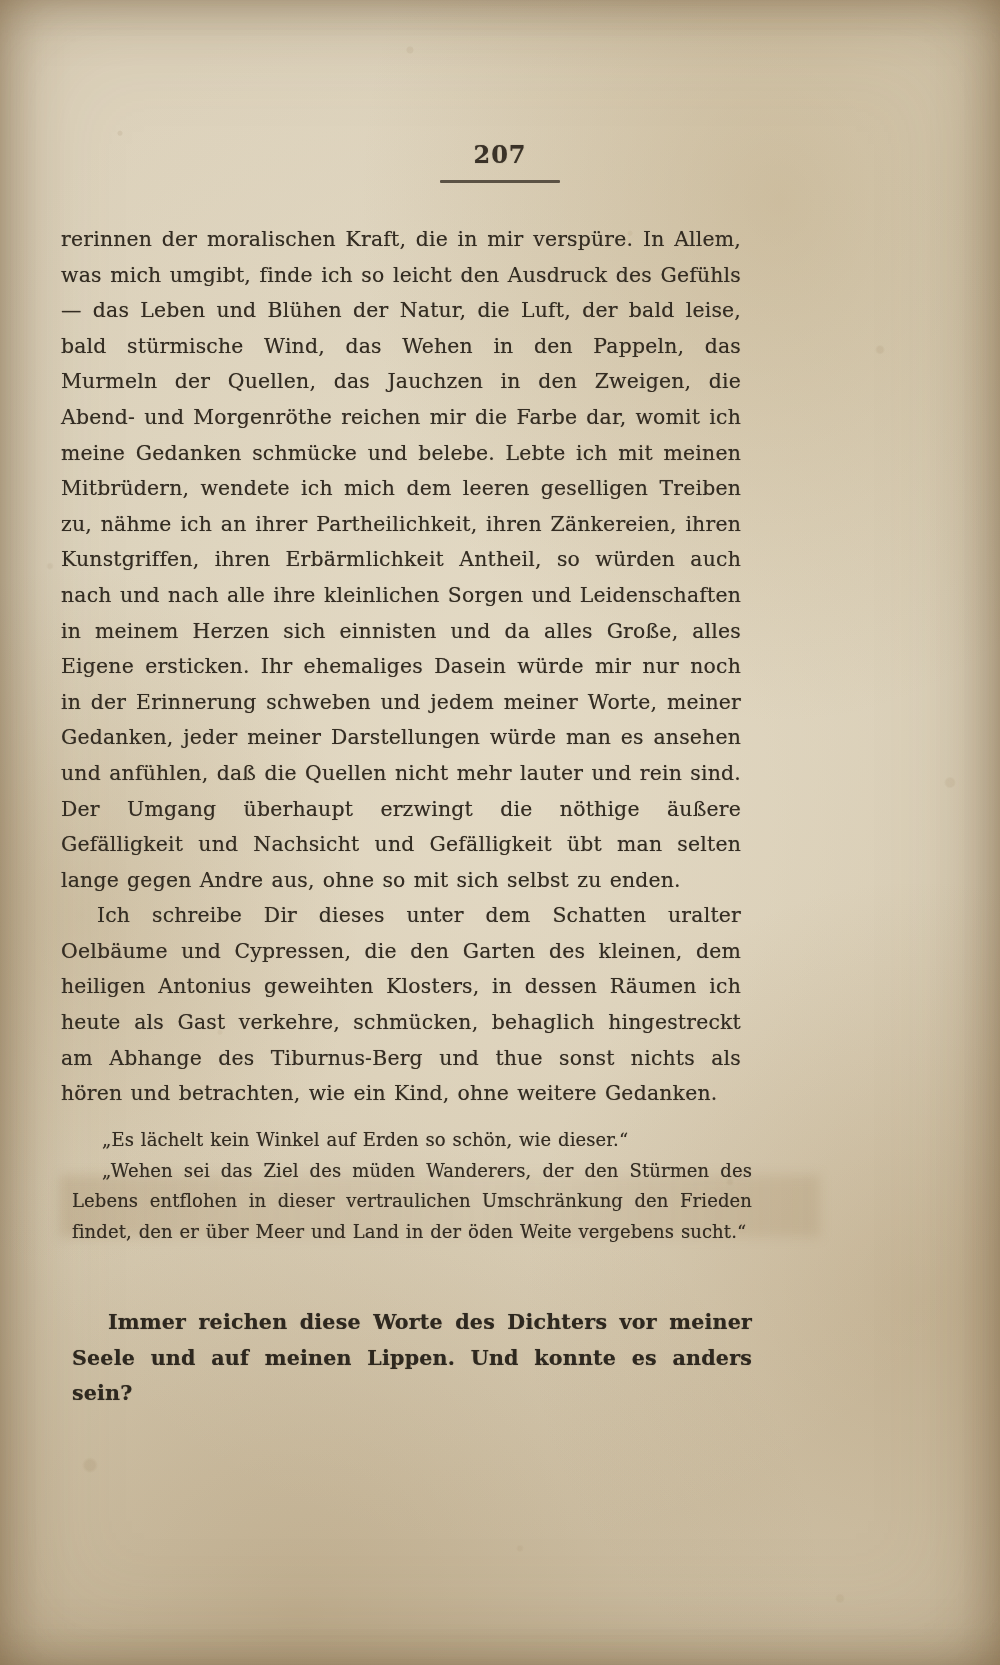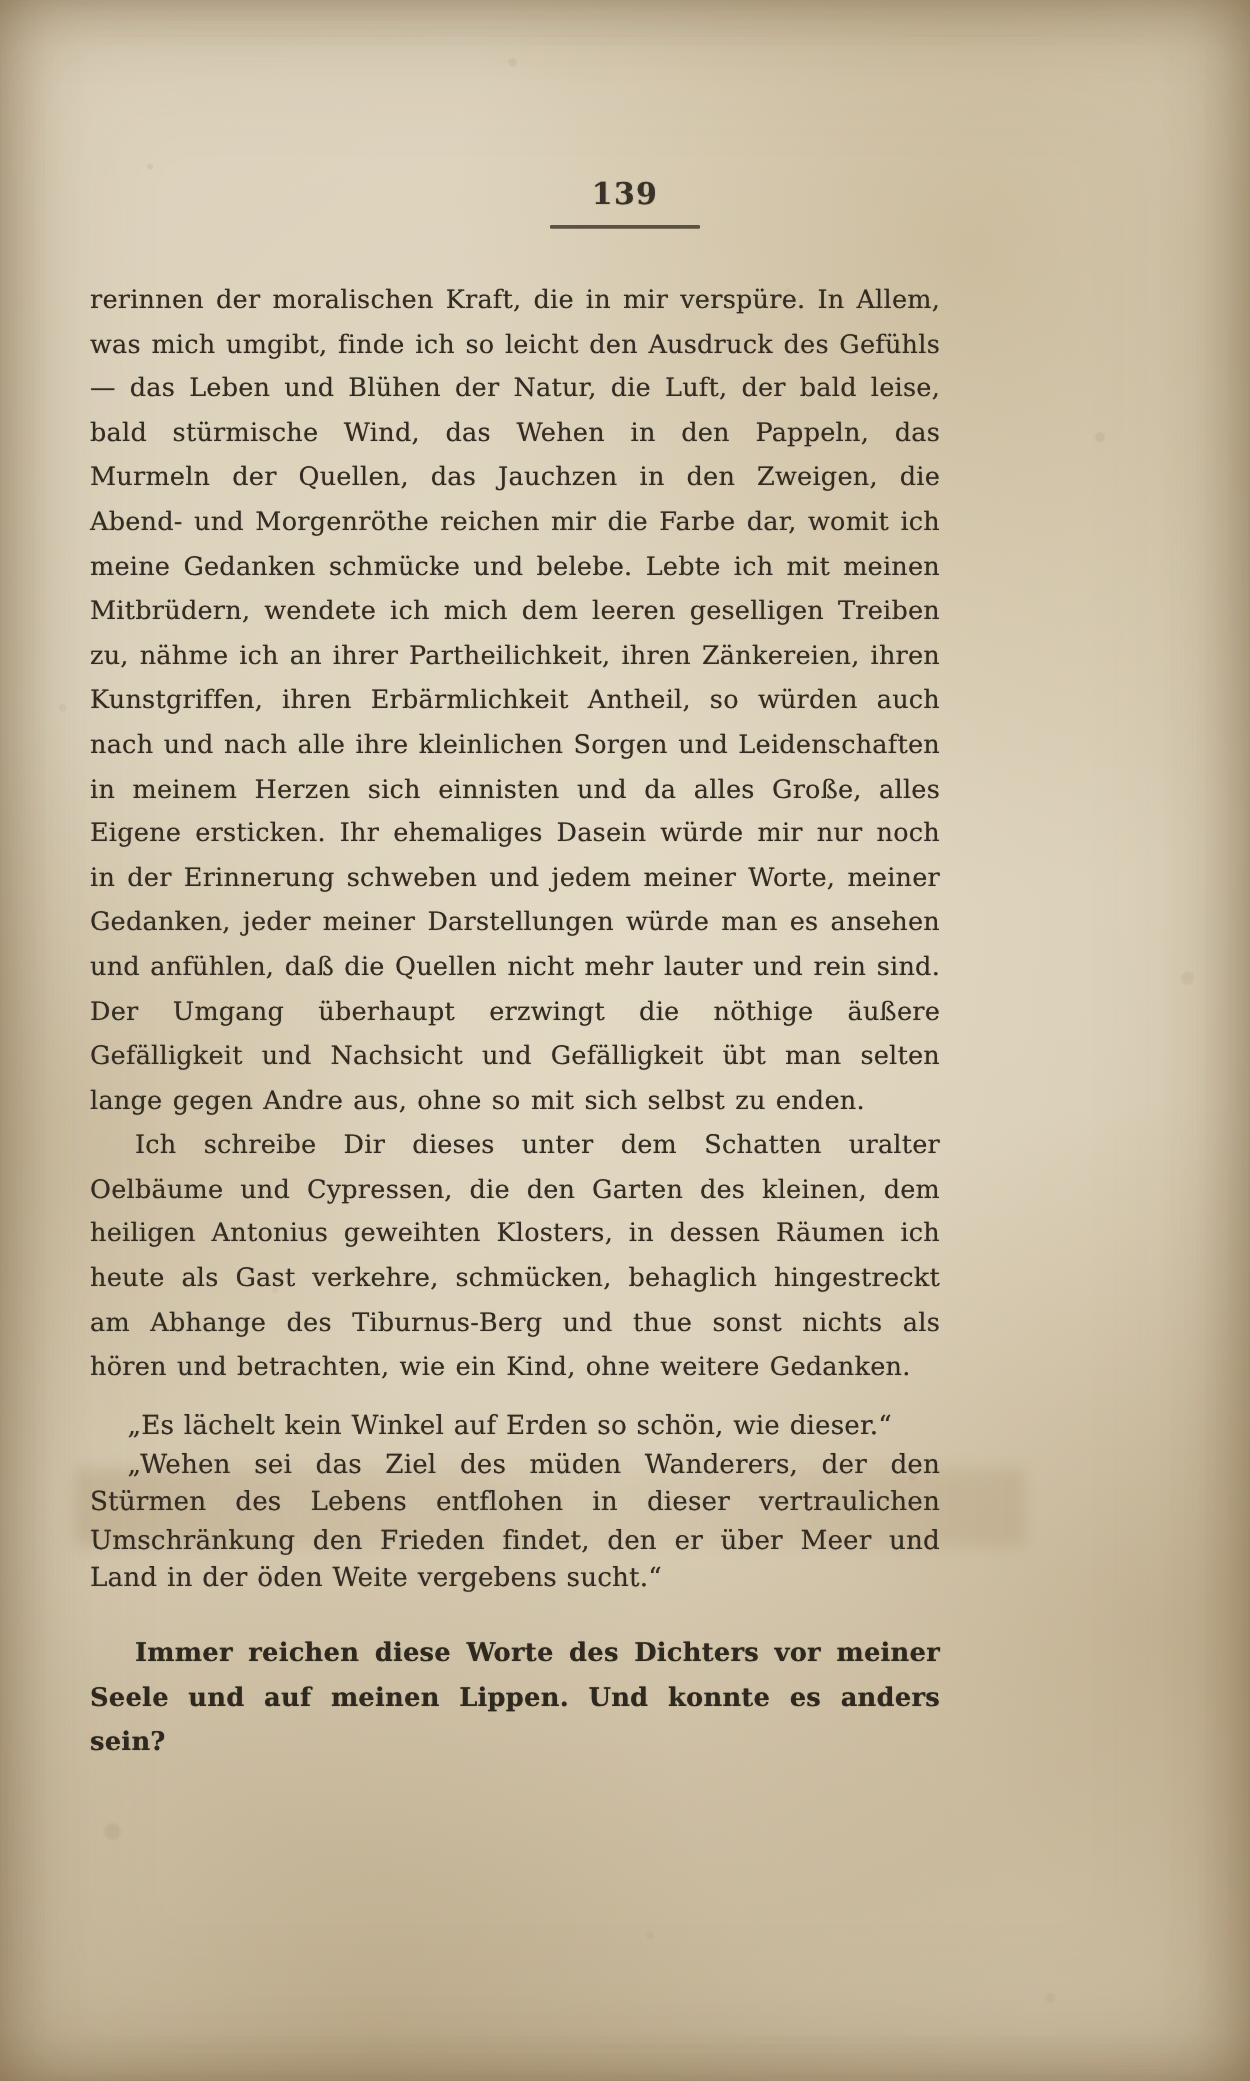--- a/index.html
+++ b/index.html
@@ -96,21 +96,21 @@
     transform: translateX(-50%);
     width: 120px;
     height: 3px;
     background: #3f372c;
     opacity: 0.82;
     border-radius: 1px;
   }
 
   .body-block {
     position: absolute;
-    left: 72px;
+    left: 61px;
     width: 680px;
     top: 222px;
     color: #332c22;
   }
 
   p.fraktur {
     margin: 0 0 0 0;
     font-family: "DejaVu Serif", serif;
     font-size: 20.4px;
     line-height: 35.6px;
@@ -127,21 +127,21 @@
   .quote-block {
     position: absolute;
     left: 72px;
     width: 680px;
     top: 1125px;
     color: #332c22;
   }
   p.quote {
     margin: 0;
     font-family: "DejaVu Serif", serif;
-    font-size: 21px;
+    font-size: 18px;
     line-height: 30.5px;
     text-align: justify;
     text-align-last: left;
     letter-spacing: 0.1px;
     word-spacing: 1px;
     text-shadow: 0 0 0.7px rgba(50,42,32,0.5);
   }
   p.quote.indent { text-indent: 30px; }
 
   .closing-block {
@@ -173,21 +173,21 @@
 </head>
 <body>
 
 <div id="page">
   <div id="grain"></div>
   <div id="bleed"></div>
   <div id="edge-darken"></div>
 
   <div id="content">
 
-    <div class="page-number">139</div>
+    <div class="page-number">207</div>
 
     <div class="header-rule"></div>
 
     <div class="body-block">
       <p class="fraktur">rerinnen der moralischen Kraft, die in mir verspüre. In Allem, was mich umgibt, finde ich so leicht den Ausdruck des Gefühls — das Leben und Blühen der Natur, die Luft, der bald leise, bald stürmische Wind, das Wehen in den Pappeln, das Murmeln der Quellen, das Jauchzen in den Zweigen, die Abend- und Morgenröthe reichen mir die Farbe dar, womit ich meine Gedanken schmücke und belebe. Lebte ich mit meinen Mitbrüdern, wendete ich mich dem leeren geselligen Treiben zu, nähme ich an ihrer Partheilichkeit, ihren Zänkereien, ihren Kunstgriffen, ihren Erbärmlichkeit Antheil, so würden auch nach und nach alle ihre kleinlichen Sorgen und Leidenschaften in meinem Herzen sich einnisten und da alles Große, alles Eigene ersticken. Ihr ehemaliges Dasein würde mir nur noch in der Erinnerung schweben und jedem meiner Worte, meiner Gedanken, jeder meiner Darstellungen würde man es ansehen und anfühlen, daß die Quellen nicht mehr lauter und rein sind. Der Umgang überhaupt erzwingt die nöthige äußere Gefälligkeit und Nachsicht und Gefälligkeit übt man selten lange gegen Andre aus, ohne so mit sich selbst zu enden.</p>
       <p class="fraktur indent">Ich schreibe Dir dieses unter dem Schatten uralter Oelbäume und Cypressen, die den Garten des kleinen, dem heiligen Antonius geweihten Klosters, in dessen Räumen ich heute als Gast verkehre, schmücken, behaglich hingestreckt am Abhange des Tiburnus-Berg und thue sonst nichts als hören und betrachten, wie ein Kind, ohne weitere Gedanken.</p>
     </div>
 
     <div class="quote-block">
       <p class="quote indent">„Es lächelt kein Winkel auf Erden so schön, wie dieser.“</p>

